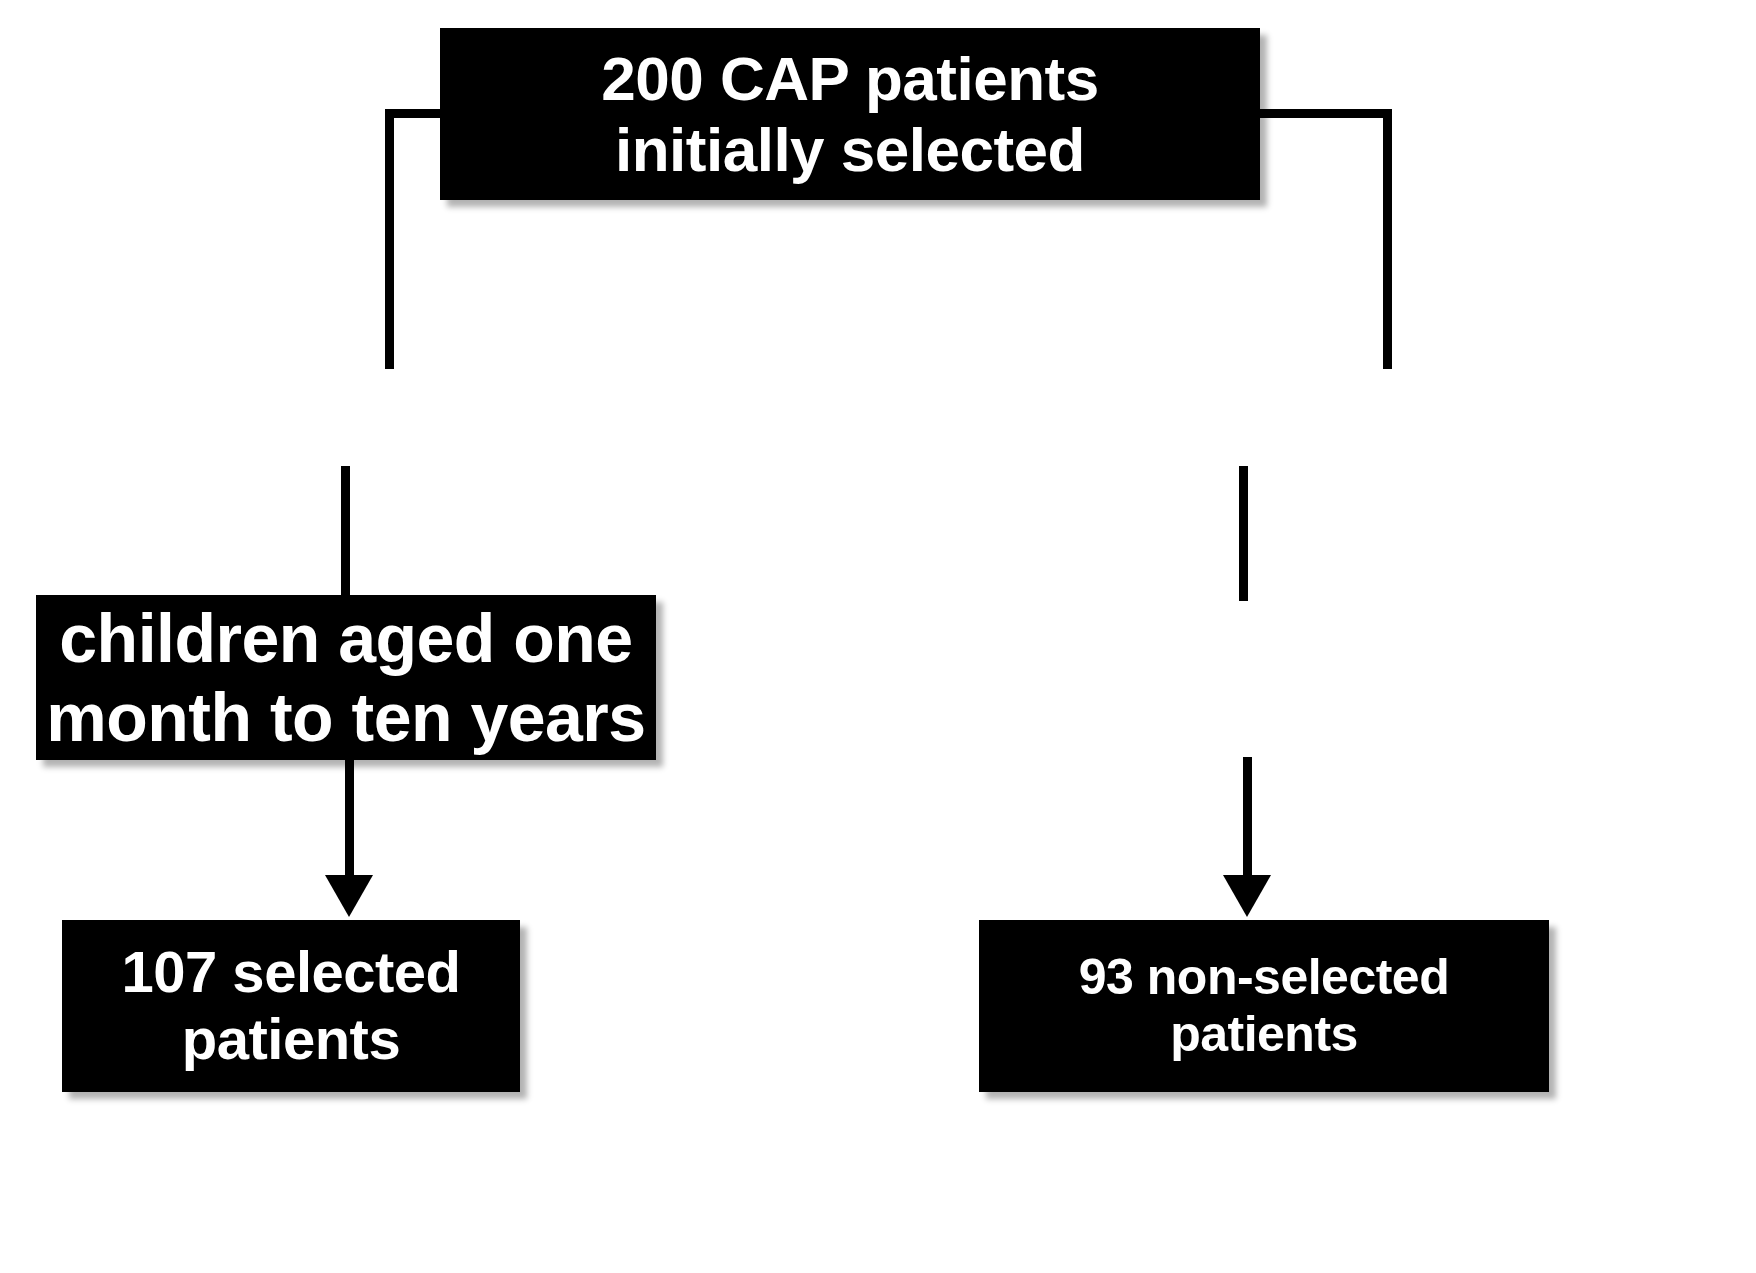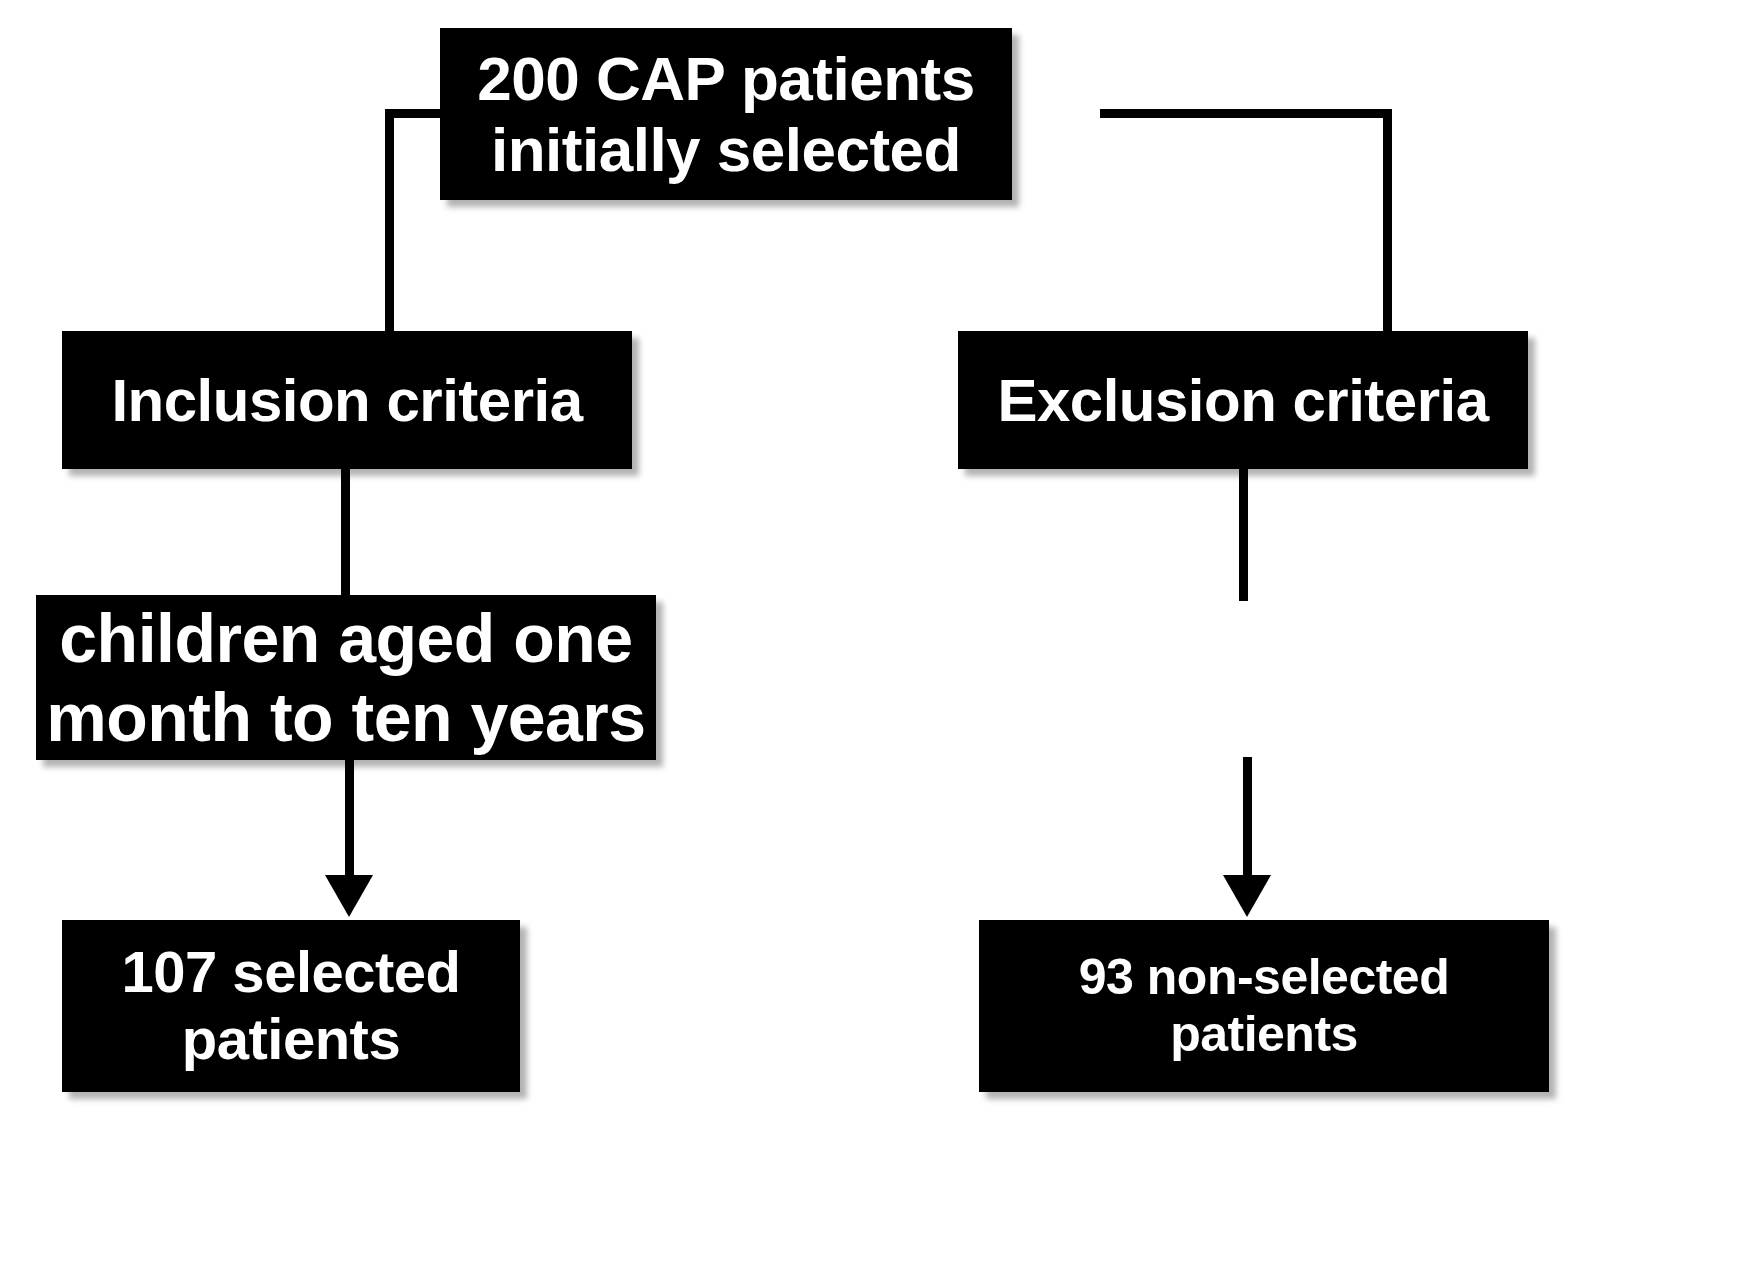--- a/index.html
+++ b/index.html
@@ -31,21 +31,21 @@
     letter-spacing: -0.5px;
     box-shadow: 7px 7px 6px rgba(0,0,0,0.30);
     box-sizing: border-box;
     z-index: 5;
     white-space: pre-line;
     font-family: "Liberation Sans", sans-serif;
   }
   #node-root {
     left: 440px;
     top: 28px;
-    width: 572px;
+    width: 820px;
     height: 172px;
     font-size: 62px;
     padding: 12px 14px;
   }
   #node-inclusion {
     left: 62px;
     top: 331px;
     width: 570px;
     height: 138px;
     font-size: 60px;
@@ -188,23 +188,21 @@
     <div class="arrow-head"></div>
   </div>
   <div class="arrow-wrap" id="arrow-right">
     <div class="arrow-shaft"></div>
     <div class="arrow-head"></div>
   </div>
 
   <div class="node" id="node-root">200 CAP patients
 initially selected</div>
 
-  <div class="node" id="node-inclusion">Inclusion criteria</div>
-
-  <div class="node" id="node-exclusion">Exclusion criteria</div>
+
 
   <div class="node" id="node-inclusion-detail">children aged one
 month to ten years</div>
 
 
   <div class="node" id="node-selected">107 selected
 patients</div>
 
   <div class="node" id="node-nonselected">93 non-selected
 patients</div>

